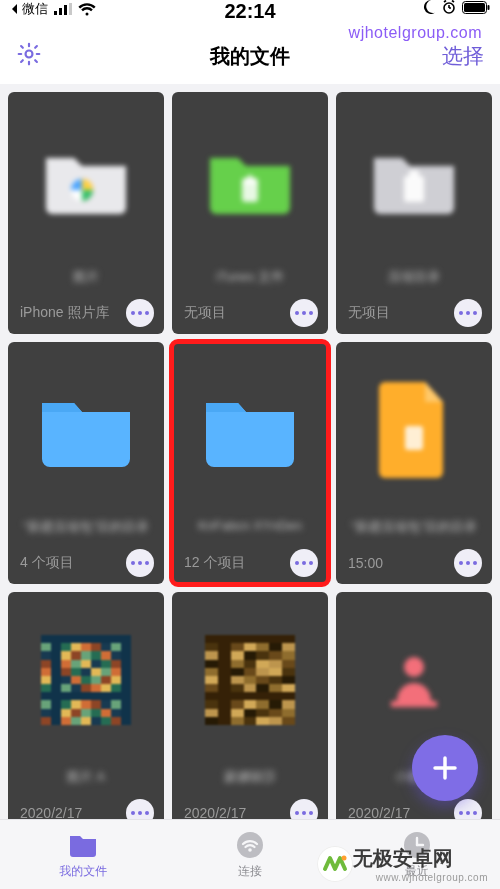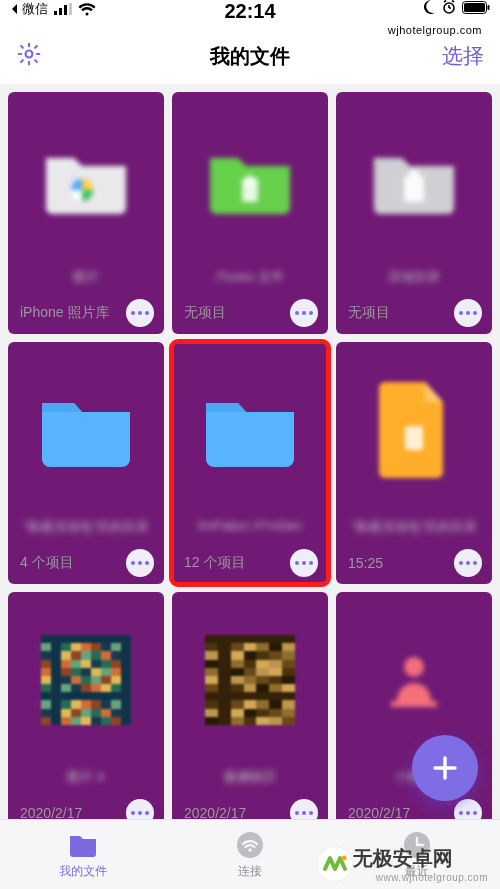--- a/index.html
+++ b/index.html
@@ -10,41 +10,41 @@
   .sb-left svg, .sb-right svg { display: block; }
   .back-app { display: flex; align-items: center; gap: 2px; font-size: 13px; font-weight: 400; }
   .sb-center { position: absolute; left: 50%; transform: translateX(-50%); font-size: 20px; font-weight: 700; }
   
   .nav { height: 56px; background: #fff; display: flex; align-items: center; justify-content: space-between; padding: 0 16px; }
   .nav-title { position: absolute; left: 50%; transform: translateX(-50%); font-size: 20px; font-weight: 600; color: #000; }
   .nav-right { color: #6f5dd8; font-size: 21px; }
   .gear { width: 26px; height: 26px; }
   
   .grid { padding: 8px; display: grid; grid-template-columns: repeat(3, 1fr); gap: 8px; }
-  .tile { background: #701a75; border-radius: 6px; height: 242px; display: flex; flex-direction: column; position: relative; }
+  .tile { background: #404040; border-radius: 6px; height: 242px; display: flex; flex-direction: column; position: relative; }
   .tile.highlight { outline: 5px solid #ff1b1b; outline-offset: -2px; }
   .thumb { flex: 1; display: flex; align-items: center; justify-content: center; padding: 14px; }
   .thumb svg, .thumb .pix { max-width: 100%; }
   .tname { font-size: 13px; color: #bdbdbd; text-align: center; padding: 0 10px 6px; filter: blur(3px); user-select:none; min-height:28px;}
   .tmeta { height: 38px; display: flex; align-items: center; justify-content: space-between; padding: 0 10px 4px 12px; }
   .tmeta-label { font-size: 14px; color: #9a9a9a; }
   .more { width: 28px; height: 28px; border-radius: 14px; background: #efeef7; display: flex; align-items: center; justify-content: center; gap: 3px; }
   .more i { width: 4px; height: 4px; border-radius: 50%; background: #7a6be0; }
   
   .pix { width: 90px; height: 90px; image-rendering: pixelated; filter: blur(1px) contrast(1.1); }
   
   .fab { position: absolute; right: 22px; bottom: 88px; width: 66px; height: 66px; border-radius: 33px; background: #7f6de6; display: flex; align-items: center; justify-content: center; box-shadow: 0 6px 14px rgba(100,80,220,.4); }
   
   .tabbar { position: absolute; left: 0; right: 0; bottom: 0; height: 70px; background: #f6f6f8; border-top: 1px solid #e3e3e7; display: flex; }
   .tab { flex: 1; display: flex; flex-direction: column; align-items: center; justify-content: center; gap: 3px; }
   .tab-ic { width: 30px; height: 30px; display:flex; align-items:center; justify-content:center; }
   .tab-label { font-size: 12px; color: #8c8c91; }
   .tab.active .tab-label { color: #7a6be0; }
   
-  .wm1 { position: absolute; right: 18px; top: 24px; font-size: 11px; color: #000000; letter-spacing: .5px; pointer-events: none; }
+  .wm1 { position: absolute; right: 18px; top: 24px; font-size: 16px; color: #8b5cf6; letter-spacing: .5px; pointer-events: none; }
   .wm2 { position: absolute; right: 12px; bottom: 6px; display: flex; align-items: center; gap: 0; pointer-events: none; }
   .wm2-logo { width: 36px; height: 36px; border-radius: 18px; background: #fff; display:flex; align-items:center; justify-content:center; box-shadow:0 0 0 1px #eee inset;}
   .wm2-txt { font-size: 20px; font-weight: 700; color: #3b3b3b; }
   .wm2-sub { font-size: 10px; color: #9b9b9b; letter-spacing:.5px;margin-left:23px;}
 </style>
 </head>
 <body>
 
 <div class="status-bar">
   <div class="sb-left">
@@ -193,21 +193,21 @@
     <div class="tile">
     <div class="thumb">
         <svg width="70" height="96" viewBox="0 0 70 96" style="filter:blur(2px)">
           <path d="M6 0h40l18 20v70a6 6 0 01-6 6H6a6 6 0 01-6-6V6a6 6 0 016-6z" fill="#ffae2b"></path>
           <path d="M46 0l18 20H46z" fill="#ffc869"></path>
           <rect x="26" y="44" width="18" height="24" rx="3" fill="#fff" opacity=".8"></rect>
         </svg>
       </div>
     <div class="tname">“新建压缩包”目的目录</div>
     <div class="tmeta">
-      <span class="tmeta-label">15:25</span>
+      <span class="tmeta-label">15:00</span>
       <span class="more">
           <i></i>
           <i></i>
           <i></i>
         </span>
     </div>
     </div>
     <div class="tile">
     <div class="thumb">
         <svg class="pix" width="90" height="110" viewBox="0 0 9 11" preserveAspectRatio="none" shape-rendering="crispEdges">

